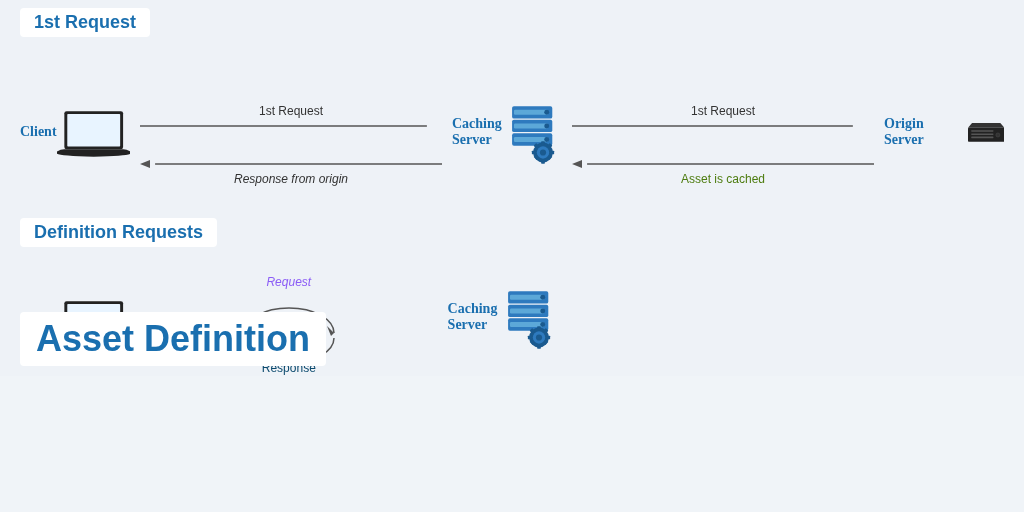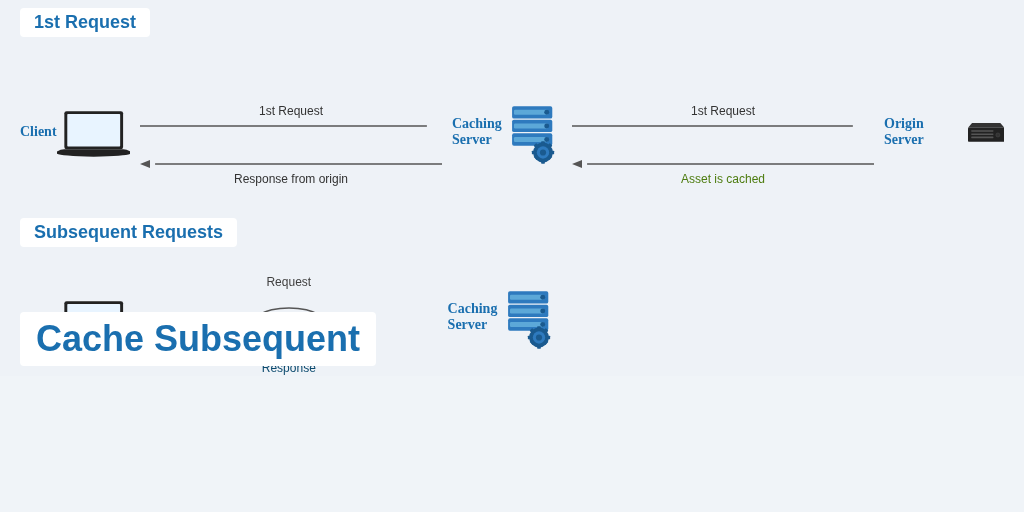--- a/index.html
+++ b/index.html
@@ -128,21 +128,21 @@
 
         <div style="width:100%; position:relative; margin-bottom:18px;">
           <div style="font-size:12px; color:#333; text-align:center; margin-bottom:2px;">1st Request</div>
           <svg width="100%" height="12">
             <line x1="0" y1="6" x2="95%" y2="6" stroke="#555" stroke-width="1.5"></line>
             <polygon points="100%,6 calc(100% - 8px),2 calc(100% - 8px),10" fill="#555"></polygon>
             <polygon points="95%,6 87%,2 87%,10" fill="#555"></polygon>
           </svg>
         </div>
 
-        <div style="width:100%; position:relative;">
+        <div style="width:100%; position:relative;font-style:italic;">
           <svg width="100%" height="12">
             <line x1="5%" y1="6" x2="100%" y2="6" stroke="#555" stroke-width="1.5"></line>
             <polygon points="0,6 10,2 10,10" fill="#555"></polygon>
           </svg>
           <div style="font-size:12px; color:#333; text-align:center; margin-top:2px;">Response from origin</div>
         </div>
       </div>
 
       <div class="node" style="width:110px;">
         <div class="node-label">Caching Server</div>
@@ -209,37 +209,37 @@
           <rect x="8" y="34" width="55" height="4" rx="1" fill="#555"></rect>
 
           <circle cx="74" cy="30" r="5" fill="#333" stroke="#555" stroke-width="1"></circle>
         </svg>
       </div>
 
     </div>
   </div>
 
   <div class="subsequent-section" style="margin-top:0px;">
-    <div class="section-header">Subsequent Requests</div>
+    <div class="section-header">Definition Requests</div>
 
     <div class="diagram-row" style="height:130px; margin-top:5px;">
 
       <div class="node" style="width:110px;">
         <div class="node-label">Client</div>
         <svg class="laptop-icon" viewBox="0 0 100 75" xmlns="http://www.w3.org/2000/svg">
           <rect x="10" y="5" width="80" height="52" rx="3" ry="3" fill="#222"></rect>
           <rect x="14" y="9" width="72" height="44" rx="1" ry="1" fill="#e8f4ff"></rect>
           <path d="M0 60 Q5 57 10 57 L90 57 Q95 57 100 60 L100 63 Q95 66 50 67 Q5 66 0 63 Z" fill="#222"></path>
         </svg>
       </div>
 
       <div class="arrow-area" style="flex:1; padding:0 10px; position:relative; height:120px;">
         <div style="position:relative; width:120px; height:110px; margin:0 auto;">
 
-          <div style="position:absolute; top:5px; left:50%; transform:translateX(-50%); font-size:12px; color:#404040; white-space:nowrap;">Request</div>
+          <div style="position:absolute; top:5px; left:50%; transform:translateX(-50%); font-size:12px; color:#8b5cf6; white-space:nowrap;font-style:italic;">Request</div>
 
           <svg width="120" height="90" style="position:absolute; top:18px;" viewBox="0 0 120 70" xmlns="http://www.w3.org/2000/svg">
 
             <path d="M 15 35 A 45 25 0 0 1 105 35" fill="none" stroke="#555" stroke-width="1.5"></path>
             <polygon points="105,35 98,28 102,38" fill="#555"></polygon>
 
             <path d="M 105 40 A 45 25 0 0 1 15 40" fill="none" stroke="#555" stroke-width="1.5"></path>
             <polygon points="15,40 22,33 18,43" fill="#555"></polygon>
           </svg>
 
@@ -272,16 +272,16 @@
           <rect x="63" y="79" width="6" height="6" rx="1" transform="rotate(45 66 82)" fill="#1a5a8f"></rect>
         </svg>
       </div>
 
       <div style="flex:1.5;"></div>
 
     </div>
   </div>
 
   <div class="cache-definition">
-    <div class="cache-definition-text">Cache Subsequent</div>
+    <div class="cache-definition-text">Asset Definition</div>
   </div>
 
 </div>
 
 </body></html>

